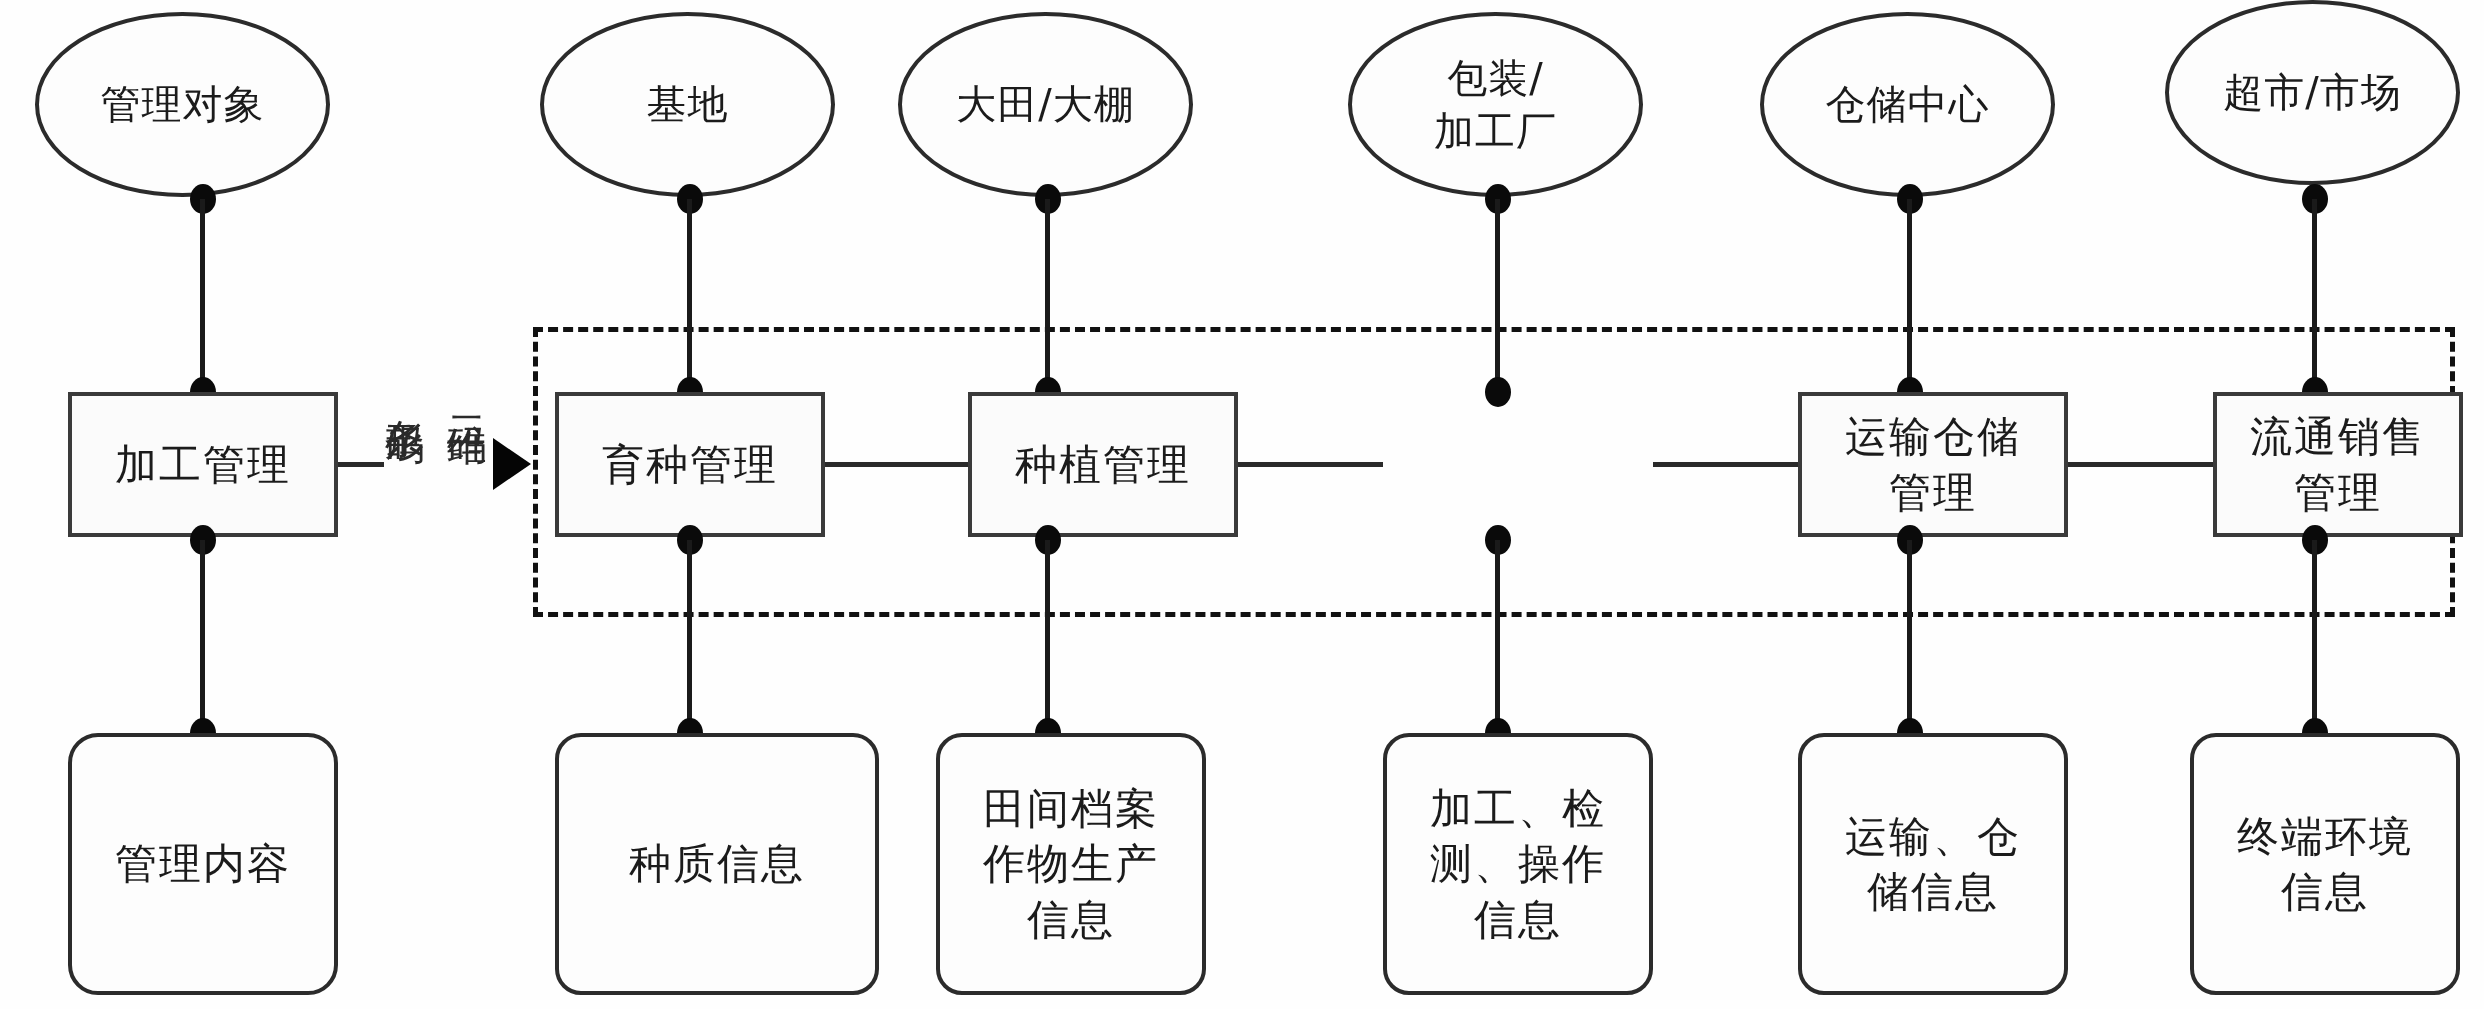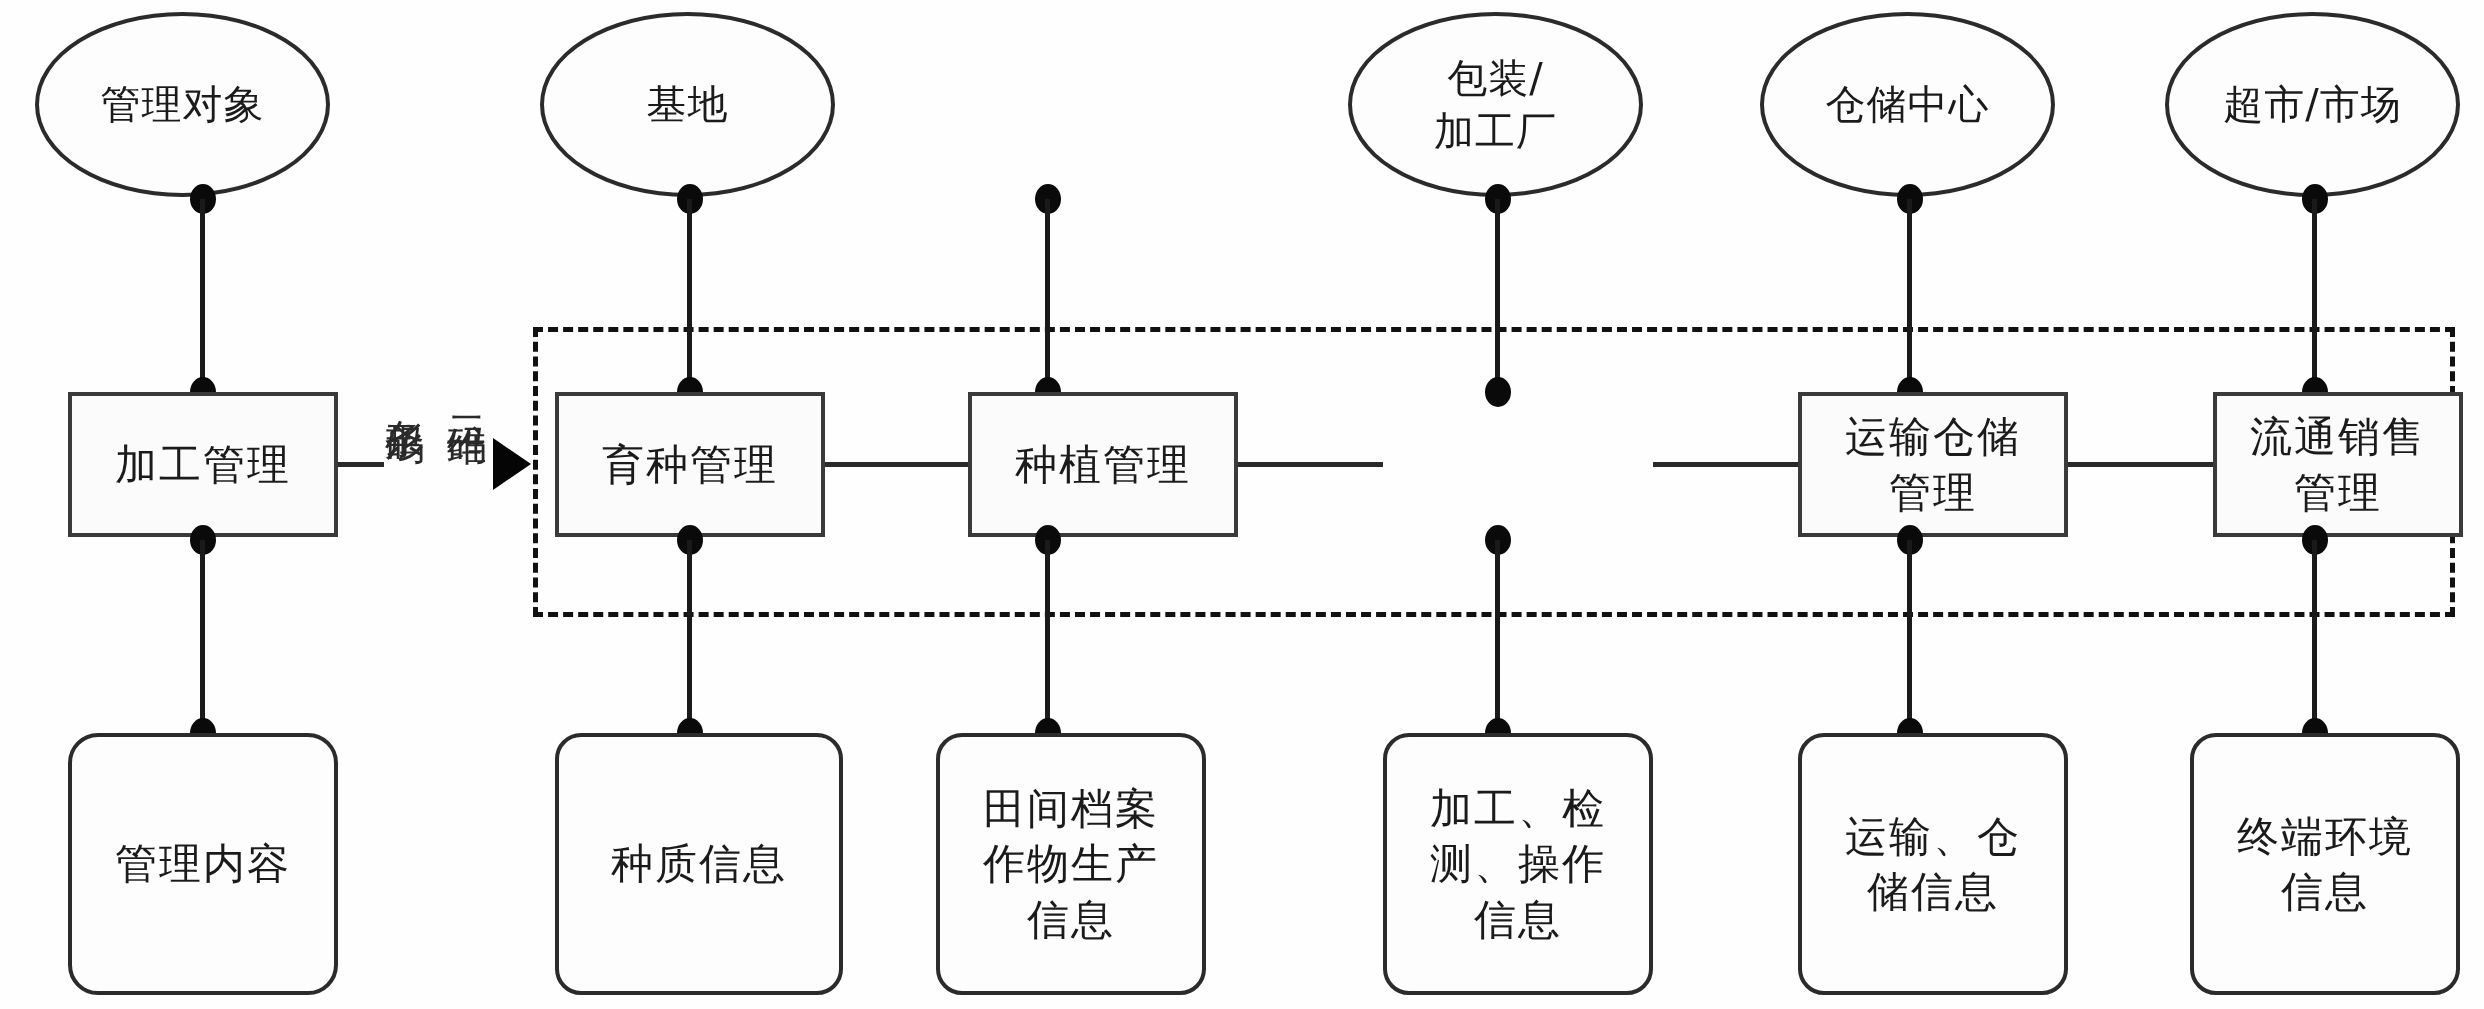--- a/index.html
+++ b/index.html
@@ -149,26 +149,29 @@
   <div class="vline" style="left:687px; top:199px; height:192px;"></div>
   <div class="dot" style="left:690px; top:392px;"></div>
 
   <div class="node rect" style="left:555px; top:392px; width:270px; height:145px;">
     <span class="line">育种管理</span>
   </div>
   <div class="dot" style="left:690px; top:540px;"></div>
   <div class="vline" style="left:687px; top:540px; height:192px;"></div>
   <div class="dot" style="left:690px; top:733px;"></div>
 
-  <div class="node rrect" style="left:555px; top:733px; width:288px; height:262px;">
+  <div class="node rrect" style="left:555px; top:733px; width:324px; height:262px;">
     <span class="line">种质信息</span>
   </div>
 
   <div class="hline" style="left:825px; top:462px; width:145px;"></div>
 
+  <div class="node ellipse" style="left:898px; top:12px; width:295px; height:185px;">
+    <span class="line">大田/大棚</span>
+  </div>
   <div class="dot" style="left:1048px; top:199px;"></div>
   <div class="vline" style="left:1045px; top:199px; height:192px;"></div>
   <div class="dot" style="left:1048px; top:392px;"></div>
 
   <div class="node rect" style="left:968px; top:392px; width:270px; height:145px;">
     <span class="line">种植管理</span>
   </div>
   <div class="dot" style="left:1048px; top:540px;"></div>
   <div class="vline" style="left:1045px; top:540px; height:192px;"></div>
   <div class="dot" style="left:1048px; top:733px;"></div>
@@ -216,21 +219,21 @@
   <div class="vline" style="left:1907px; top:540px; height:192px;"></div>
   <div class="dot" style="left:1910px; top:733px;"></div>
 
   <div class="node rrect" style="left:1798px; top:733px; width:270px; height:262px;text-align:center;">
     <span class="line">运输、仓</span>
     <span class="line">储信息</span>
   </div>
 
   <div class="hline" style="left:2068px; top:462px; width:145px;"></div>
 
-  <div class="node ellipse" style="left:2165px; top:12px; width:295px; height:185px;">
+  <div class="node ellipse" style="left:2165px; top:0; width:295px; height:185px;">
     <span class="line">超市/市场</span>
   </div>
   <div class="dot" style="left:2315px; top:199px;"></div>
   <div class="vline" style="left:2312px; top:199px; height:192px;"></div>
   <div class="dot" style="left:2315px; top:392px;"></div>
 
   <div class="node rect" style="left:2213px; top:392px; width:250px; height:145px;">
     <span class="line">流通销售</span>
     <span class="line">管理</span>
   </div>

